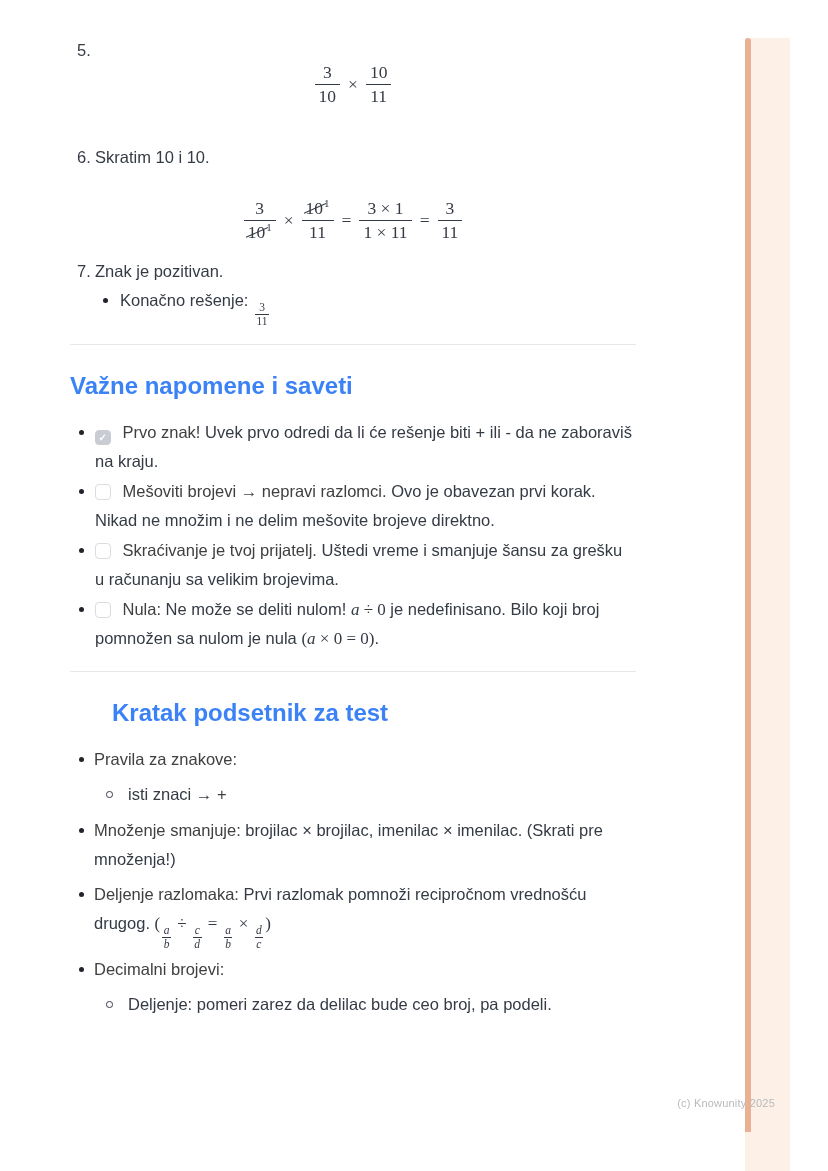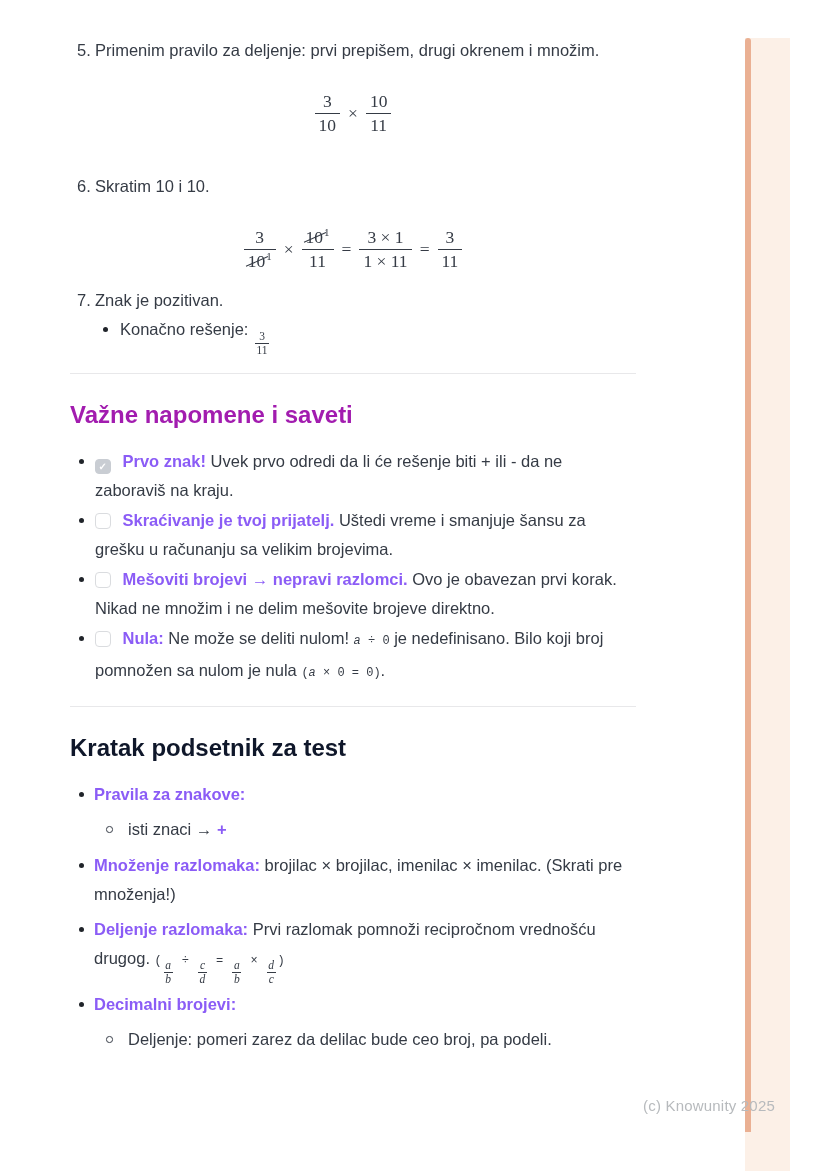--- a/index.html
+++ b/index.html
@@ -97,21 +97,21 @@
     text-align: center;
     vertical-align: -5px;
     font-family: "Liberation Serif", serif;
     font-size: 11.5px;
     line-height: 10.5px;
     margin: 0 2px;
   }
   .ifrac .fn { border-bottom: 1px solid currentColor; padding: 0 1.5px 1px 1.5px; }
   .ifrac .fd { padding: 1px 1.5px 0 1.5px; }
 
-  .math { font-family: Liberation Mono, monospace; font-size: 12px; }
+  .math { font-family: Liberation Serif, serif; font-size: 17px; }
   .math i, .ifrac i { font-style: italic; }
 
   .divider {
     border: none;
     border-top: 1.5px solid #e8e8ea;
     margin: 18px 0 0 0;
     width: 566px;
   }
 
   .section-title {
@@ -131,50 +131,49 @@
     justify-content: center;
     width: 15.5px; height: 15.5px;
     border-radius: 4px;
     border: 1.5px solid #dadcdf;
     background: #ffffff;
     vertical-align: -2.5px;
     margin-right: 12px;
   }
   .checkbox.checked { background: #c9cdd3; border-color: #c9cdd3; }
   .checkbox .check { color: #ffffff; font-size: 10px; font-weight: bold; line-height: 1; }
-  strong { font-weight: 700; color: #8b5cf6; }
+  strong { font-weight: 400; color: #404040; }
 
   
   .sum-item { position: relative; padding-left: 24px; margin-bottom: 6px; }
   .subs { margin-top: 4px; }
   .sub-item { position: relative; padding-left: 34px; margin: 6px 0 7px 0; }
 
   .footer {
     position: absolute;
     top: 1097px;
     right: 53px;
-    font-size: 15px;
+    font-size: 11px;
     letter-spacing: 0.2px;
     color: #b7babd;
     z-index: 3;
   }
 </style>
 </head>
 <body style="color: rgb(53, 59, 69);">
 
 <div class="page">
 
   <span class="ribbon-fill" style="background: rgb(252, 240, 231);"></span>
   <span class="ribbon-stripe" style="background: rgb(234, 176, 147);"></span>
 
   <div class="content">
 
     <div class="step">
       <span class="step-num">5.</span>
-      <span class="step-text">Primenim pravilo za deljenje: prvi prepišem, drugi okrenem i množim.</span>
     </div>
 
     <div class="math-block">
       <span class="frac">
           <span class="num">3</span>
           <span class="den">10</span>
         </span><span class="op">×</span><span class="frac">
           <span class="num">10</span>
           <span class="den">11</span>
         </span>
@@ -210,40 +209,40 @@
       <span class="bullet-dot"></span>
       <span>Konačno rešenje:</span>
       <span class="ifrac">
           <span class="fn">3</span>
           <span class="fd">11</span>
         </span>
     </div>
 
     <hr class="divider">
 
-    <h2 class="section-title" style="color: #a21caf;">Važne napomene i saveti</h2>
+    <h2 class="section-title" style="color: #3b82f6;">Važne napomene i saveti</h2>
 
     <ul class="checklist" id="checklist">
         <li class="check-item"><span class="bullet-dot"></span><span class="checkbox checked">
             <span class="check">✓</span>
           </span><strong>Prvo znak!</strong><span> Uvek prvo odredi da li će rešenje biti + ili - da ne zaboraviš na kraju.</span></li>
+        <li class="check-item"><span class="bullet-dot"></span><span class="checkbox"></span><strong>Mešoviti brojevi → nepravi razlomci.</strong><span> Ovo je obavezan prvi korak. Nikad ne množim i ne delim mešovite brojeve direktno.</span></li>
         <li class="check-item"><span class="bullet-dot"></span><span class="checkbox"></span><strong>Skraćivanje je tvoj prijatelj.</strong><span> Uštedi vreme i smanjuje šansu za grešku u računanju sa velikim brojevima.</span></li>
-        <li class="check-item"><span class="bullet-dot"></span><span class="checkbox"></span><strong>Mešoviti brojevi → nepravi razlomci.</strong><span> Ovo je obavezan prvi korak. Nikad ne množim i ne delim mešovite brojeve direktno.</span></li>
         <li class="check-item"><span class="bullet-dot"></span><span class="checkbox"></span><strong>Nula:</strong><span> Ne može se deliti nulom! </span><span class="math"><i>a</i> ÷ 0</span><span> je nedefinisano. Bilo koji broj pomnožen sa nulom je nula </span><span class="math">(<i>a</i> × 0 = 0)</span><span>.</span></li>
       </ul>
 
     <hr class="divider">
 
-    <h2 class="section-title" style="color: #0f172a;">Kratak podsetnik za test</h2>
+    <h2 class="section-title" style="color: #3b82f6; margin-left: 42px;">Kratak podsetnik za test</h2>
 
     <ul class="summary-list" id="summary-list">
         <li class="sum-item"><span class="bullet-dot"></span><strong>Pravila za znakove:</strong><ul class="subs">
             <li class="sub-item"><span class="circle-bullet"></span><span>isti znaci → </span><strong>+</strong></li>
           </ul></li>
-        <li class="sum-item"><span class="bullet-dot"></span><strong>Množenje razlomaka:</strong><span> brojilac × brojilac, imenilac × imenilac. (Skrati pre množenja!)</span></li>
+        <li class="sum-item"><span class="bullet-dot"></span><strong>Množenje smanjuje:</strong><span> brojilac × brojilac, imenilac × imenilac. (Skrati pre množenja!)</span></li>
         <li class="sum-item"><span class="bullet-dot"></span><strong>Deljenje razlomaka:</strong><span> Prvi razlomak pomnoži recipročnom vrednošću drugog. </span><span class="math">(</span><span class="ifrac">
             <span class="fn"><i>a</i></span>
             <span class="fd"><i>b</i></span>
           </span><span class="math"> ÷ </span><span class="ifrac">
             <span class="fn"><i>c</i></span>
             <span class="fd"><i>d</i></span>
           </span><span class="math"> = </span><span class="ifrac">
             <span class="fn"><i>a</i></span>
             <span class="fd"><i>b</i></span>
           </span><span class="math"> × </span><span class="ifrac">

